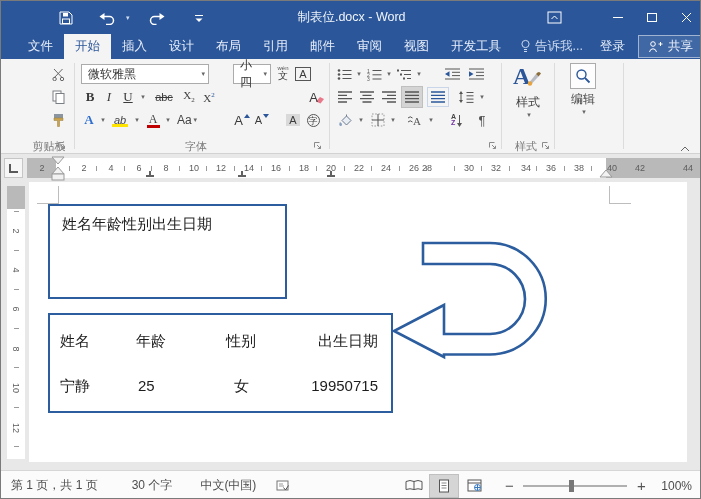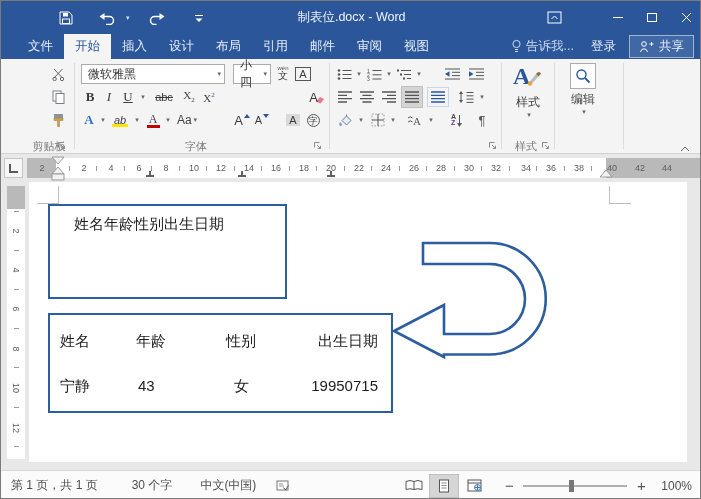--- a/index.html
+++ b/index.html
@@ -130,20 +130,21 @@
   <div id="tabrow">
     <span class="tab" style="margin-left:16px">文件</span>
     <span class="tab active">开始</span>
     <span class="tab">插入</span>
     <span class="tab">设计</span>
     <span class="tab">布局</span>
     <span class="tab">引用</span>
     <span class="tab">邮件</span>
     <span class="tab">审阅</span>
     <span class="tab">视图</span>
+    <span class="tab">开发工具</span>
     <div id="tab-right">
       <span id="tellme">
         <svg width="11" height="15" viewBox="0 0 11 15">
             <circle cx="5.5" cy="5" r="3.6" fill="none" stroke="#cdd9ee"></circle>
             <path d="M4 10.5 h3 M4 12.5 h3" stroke="#cdd9ee"></path>
           </svg>
         <span>告诉我...</span>
       </span>
       <span id="signin">登录</span>
       <span id="sharebox">
@@ -185,21 +186,21 @@
         </svg>
     </span>
     <div class="grplabel" style="left:16px;width:64px">剪贴板</div>
     <span class="launcher" style="left:56px">
       <svg width="9" height="9" viewBox="0 0 9 9">
           <path d="M1.5 1.5 v5 M1.5 1.5 h5" stroke="#8a8a8a" fill="none"></path>
           <path d="M4 4 L7.5 7.5 M7.5 4.8 V7.5 H4.8" stroke="#8a8a8a" fill="none"></path>
         </svg>
     </span>
 
-    <div class="combo" style="left:80px;width:144px">
+    <div class="combo" style="left:80px;width:128px">
       <span>微软雅黑</span>
         <span class="dd">▾</span>
     </div>
     <div class="combo" style="left:232px;width:38px">
       <span>小四</span>
         <span class="dd">▾</span>
     </div>
     <span class="rbtn" style="left:273px;top:4px;width:18px;flex-direction:column;line-height:1">
       <span style="font-size:6px;color:#555">wén</span>
       <span style="font-size:10px;color:#333">文</span>
@@ -471,29 +472,29 @@
       <span class="rn" style="left:132px">8</span>
       <span class="rn" style="left:160px">10</span>
       <span class="rn" style="left:187px">12</span>
       <span class="rn" style="left:215px">14</span>
       <span class="rn" style="left:242px">16</span>
       <span class="rn" style="left:270px">18</span>
       <span class="rn" style="left:297px">20</span>
       <span class="rn" style="left:325px">22</span>
       <span class="rn" style="left:352px">24</span>
       <span class="rn" style="left:380px">26</span>
-      <span class="rn" style="left:407px">28</span>
+      <span class="rn" style="left:393px">28</span>
       <span class="rn" style="left:435px">30</span>
       <span class="rn" style="left:462px">32</span>
       <span class="rn" style="left:492px">34</span>
       <span class="rn" style="left:517px">36</span>
       <span class="rn" style="left:545px">38</span>
       <span class="rn" style="left:578px">40</span>
       <span class="rn" style="left:606px">42</span>
-      <span class="rn" style="left:633px">44</span>
+      <span class="rn" style="left:654px">44</span>
       <span class="tabstop" style="left:119px"></span>
       <span class="tabstop" style="left:211px"></span>
       <span class="tabstop" style="left:300px"></span>
       <svg width="14" height="9" viewBox="0 0 14 9" style="position:absolute;left:572px;top:11px">
           <polygon points="1,8 13,8 7,1" fill="#f2f2f2" stroke="#9a9a9a"></polygon>
         </svg>
     </div>
     <svg width="14" height="26" viewBox="0 0 14 26" style="position:absolute;left:50px;top:2px">
       <polygon points="1,1 13,1 7,8" fill="#f2f2f2" stroke="#9a9a9a"></polygon>
       <polygon points="1,18 13,18 7,11" fill="#f2f2f2" stroke="#9a9a9a"></polygon>
@@ -512,30 +513,30 @@
   </div>
 
   <div id="page">
 
     <div class="cropline" style="left:29px;top:4px;width:1px;height:17px"></div>
     <div class="cropline" style="left:8px;top:21px;width:22px;height:1px"></div>
     <div class="cropline" style="left:580px;top:4px;width:1px;height:17px"></div>
     <div class="cropline" style="left:580px;top:21px;width:22px;height:1px"></div>
 
     <div class="docbox" style="left:19px;top:22px;width:239px;height:95px">
-      <div style="position:absolute;left:24px;top:9px;white-space:nowrap">姓名年龄性别出生日期</div>
+      <div style="position:absolute;left:12px;top:9px;white-space:nowrap">姓名年龄性别出生日期</div>
     </div>
 
     <div class="docbox" id="box2" style="left:19px;top:131px;width:345px;height:100px">
       <span style="left:10px;top:17px">姓名</span>
       <span style="left:86px;top:17px">年龄</span>
       <span style="left:176px;top:17px">性别</span>
       <span style="right:13px;top:17px">出生日期</span>
       <span style="left:10px;top:62px">宁静</span>
-      <span style="left:88px;top:62px">43</span>
+      <span style="left:88px;top:62px">25</span>
       <span style="left:184px;top:62px">女</span>
       <span style="right:13px;top:62px">19950715</span>
     </div>
 
     <svg width="170" height="145" viewBox="0 0 170 145" style="position:absolute;left:357px;top:44px">
       <path d="M 37 17 L 104 17 A 55.5 55.5 0 0 1 104 128.5 L 58 128.5 L 58 131 L 8 105 L 58 79 L 58 108 L 104 108 A 35 35 0 0 0 104 38 L 37 38 Z" fill="#ffffff" stroke="#2c5d9e" stroke-width="2.6" stroke-linejoin="miter"></path>
     </svg>
   </div>
 
   <div id="statusbar">

